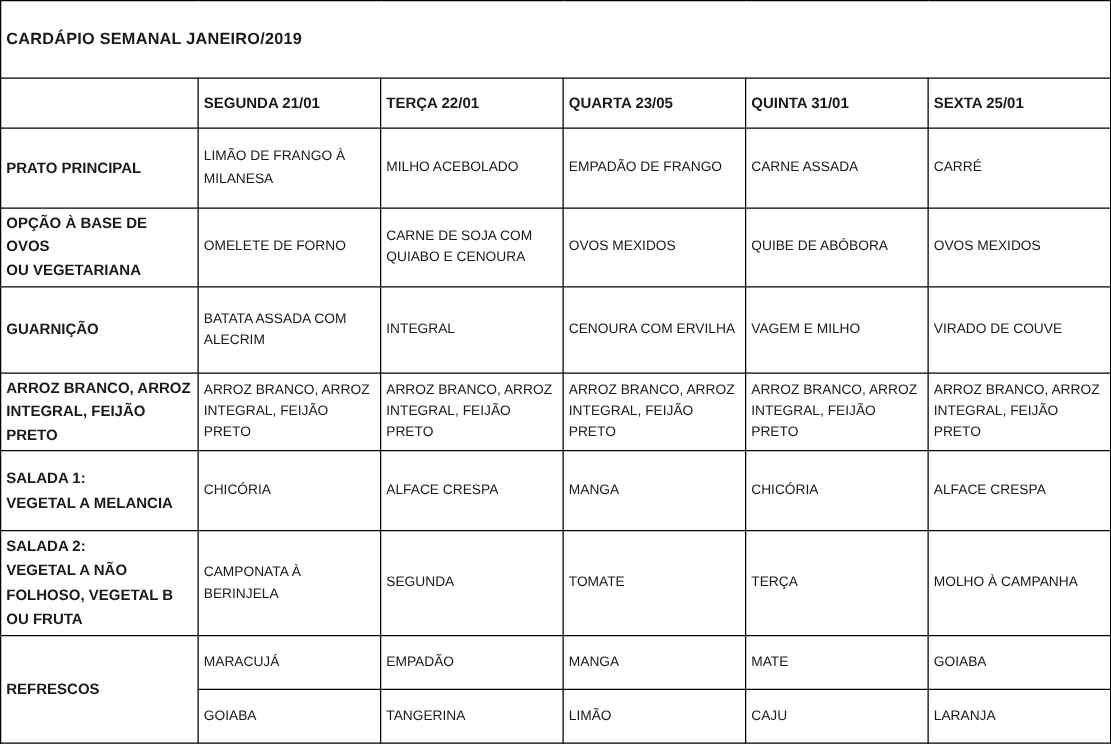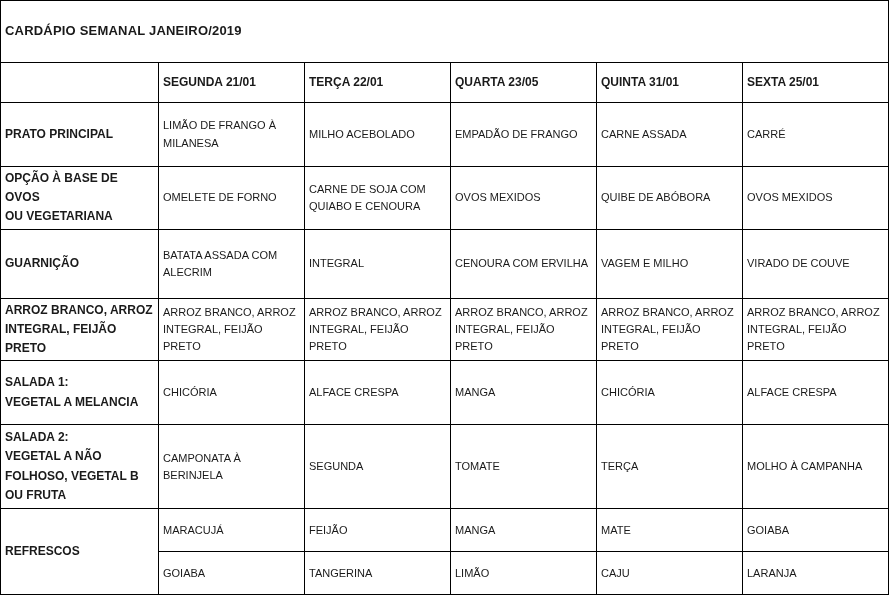--- a/index.html
+++ b/index.html
@@ -148,21 +148,21 @@
         <td class="cell">CAMPONATA À BERINJELA</td>
         <td class="cell">SEGUNDA</td>
         <td class="cell">TOMATE</td>
         <td class="cell">TERÇA</td>
         <td class="cell">MOLHO À CAMPANHA</td>
       </tr>
 
       <tr class="h-r7">
         <td class="label" rowspan="2">REFRESCOS</td>
         <td class="cell">MARACUJÁ</td>
-        <td class="cell">FEIJÃO</td>
+        <td class="cell">EMPADÃO</td>
         <td class="cell">MANGA</td>
         <td class="cell">MATE</td>
         <td class="cell">GOIABA</td>
       </tr>
 
       <tr class="h-r7">
         <td class="cell">GOIABA</td>
         <td class="cell">TANGERINA</td>
         <td class="cell">LIMÃO</td>
         <td class="cell">CAJU</td>

